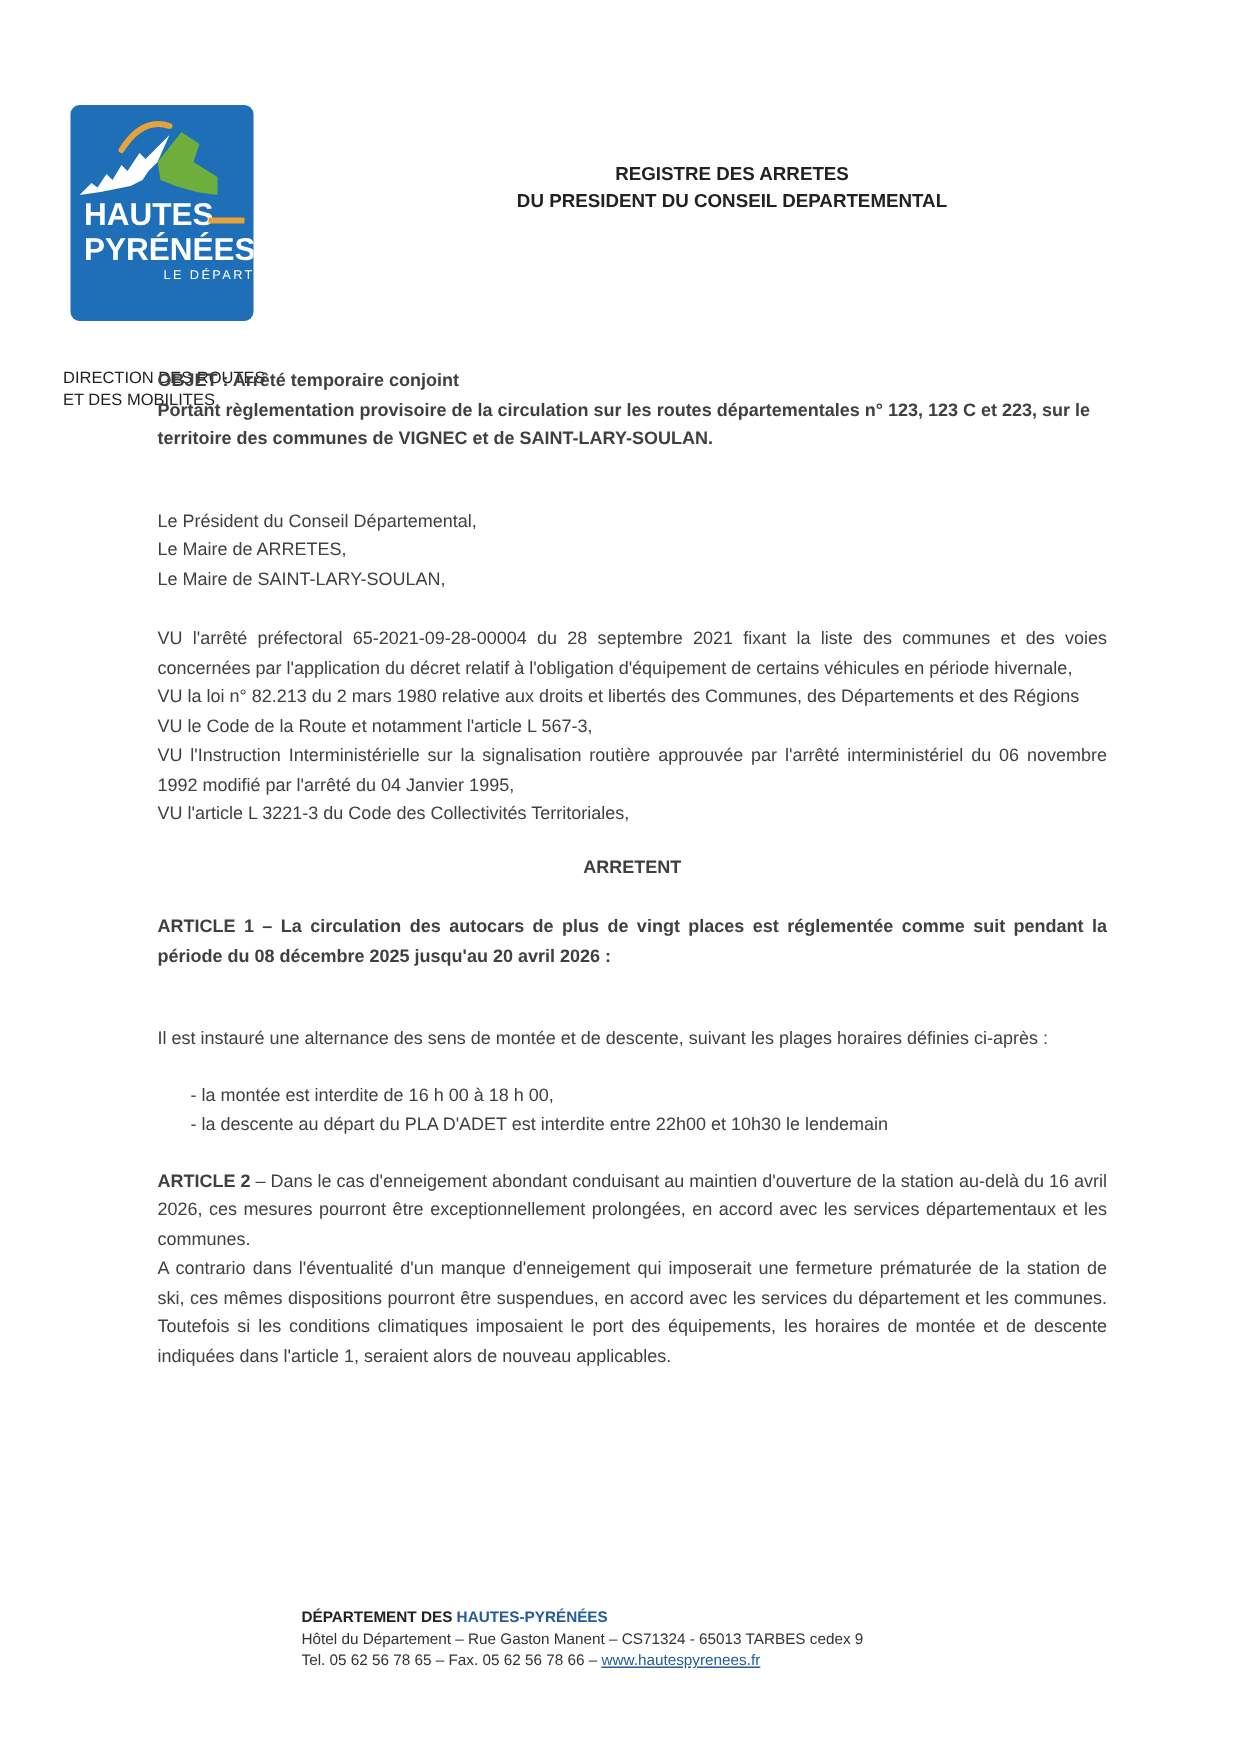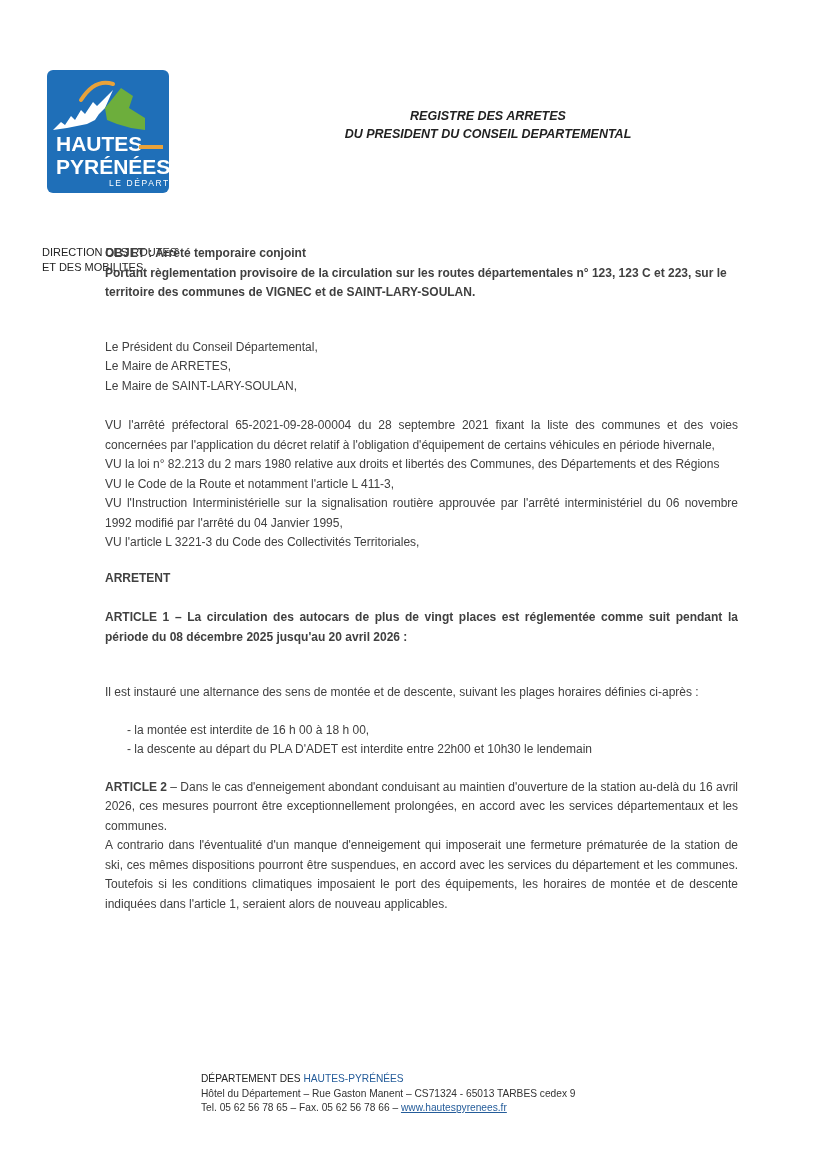--- a/index.html
+++ b/index.html
@@ -2,52 +2,52 @@
 <html><head>
 <meta charset="utf-8">
 <style>
   html, body { margin: 0; padding: 0; background: #ffffff; }
   body {
     width: 827px; height: 1169px; position: relative; overflow: hidden;
     font-family: "Liberation Sans", "DejaVu Sans", sans-serif;
     color: #1a1a1a;
   }
   .logo {
-    position: absolute; left: 47px; top: 70px; width: 122px; height: 123px;
+    position: absolute; left: 47px; top: 70px; width: 122px; height: 144px;
     background: #1f6fb8; border-radius: 6px; overflow: hidden;
   }
   .logo svg { position: absolute; left: 0; top: 0; }
   .logo-title {
     position: absolute; left: 0; width: 122px; text-align: left;
     color: #ffffff; font-weight: bold; font-family: "Liberation Sans", sans-serif;
   }
   .logo-t1 { top: 62px; left: 9px; font-size: 21px; letter-spacing: 0px; }
   .logo-t2 { top: 85px; left: 9px; font-size: 21px; }
   .logo-t3 { top: 108px; left: 20px; font-size: 8.5px; letter-spacing: 1.6px; font-weight: normal; margin-left: 42px; }
   .logo-dash { position: absolute; left: 92px; top: 75px; width: 24px; height: 4px; background: #e8a23a; }
   .direction {
     position: absolute; left: 42px; top: 197px; font-size: 11px; line-height: 15px; color: #222; margin-top: 48px;
   }
   .registre {
     position: absolute; left: 300px; width: 376px; top: 107px; text-align: center;
-    font-size: 12.5px; font-weight: bold; line-height: 18px; color: #222; font-style: italic;
+    font-size: 12.5px; font-weight: bold; line-height: 18px; color: #222;
   }
   .content {
     position: absolute; left: 105px; width: 633px; top: 244px;
     font-size: 12px; line-height: 19.5px; color: #404040;
   }
   .b { font-weight: bold; }
   p { margin: 0; }
   .just { text-align: justify; text-align-last: left; }
-  .center { text-align: left; }
+  .center { text-align: center; }
   .indent { padding-left: 22px; }
   .footer {
     position: absolute; left: 201px; top: 1072px; font-size: 10.2px; line-height: 14.5px; color: #333;
   }
-  .footer .dept { font-weight: normal; color: #222; }
+  .footer .dept { font-weight: bold; color: #222; }
   .footer .dept .hp { color: #245c9a; }
   .footer a { color: #245c9a; text-decoration: underline; }
 </style>
 </head>
 <body>
 
 <div class="logo">
   <svg width="122" height="124" viewBox="0 0 122 124">
     <path d="M34 30 Q48 8 66 14" stroke="#e8a23a" stroke-width="4" fill="none" stroke-linecap="round"></path>
     <path d="M6 60 L14 52 L18 55 L24 46 L28 50 L34 40 L38 44 L46 32 L50 36 L60 26 L66 20 L58 38 L52 44 L48 50 L40 54 L30 56 L20 58 Z" fill="#ffffff"></path>
@@ -81,21 +81,21 @@
     <p>Le Président du Conseil Départemental,</p>
     <p>Le Maire de ARRETES,</p>
     <p>Le Maire de SAINT-LARY-SOULAN,</p>
   </div>
 
   <div style="height:20px"></div>
 
   <div class="just">
     <p>VU l'arrêté préfectoral 65-2021-09-28-00004 du 28 septembre 2021 fixant la liste des communes et des voies concernées par l'application du décret relatif à l'obligation d'équipement de certains véhicules en période hivernale,</p>
     <p>VU la loi n° 82.213 du 2 mars 1980 relative aux droits et libertés des Communes, des Départements et des Régions</p>
-    <p>VU le Code de la Route et notamment l'article L 411-3,</p>
+    <p>VU le Code de la Route et notamment l'article L 567-3,</p>
     <p>VU l'Instruction Interministérielle sur la signalisation routière approuvée par l'arrêté interministériel du 06 novembre 1992 modifié par l'arrêté du 04 Janvier 1995,</p>
     <p>VU l'article L 3221-3 du Code des Collectivités Territoriales,</p>
   </div>
 
   <div style="height:16px"></div>
   <p class="b center">ARRETENT</p>
   <div style="height:20px"></div>
 
   <p class="b just"><span>ARTICLE 1</span><span> – La circulation des autocars de plus de vingt places est réglementée comme suit pendant la période du 08 décembre 2025 jusqu'au 20 avril 2026 :</span></p>
 

